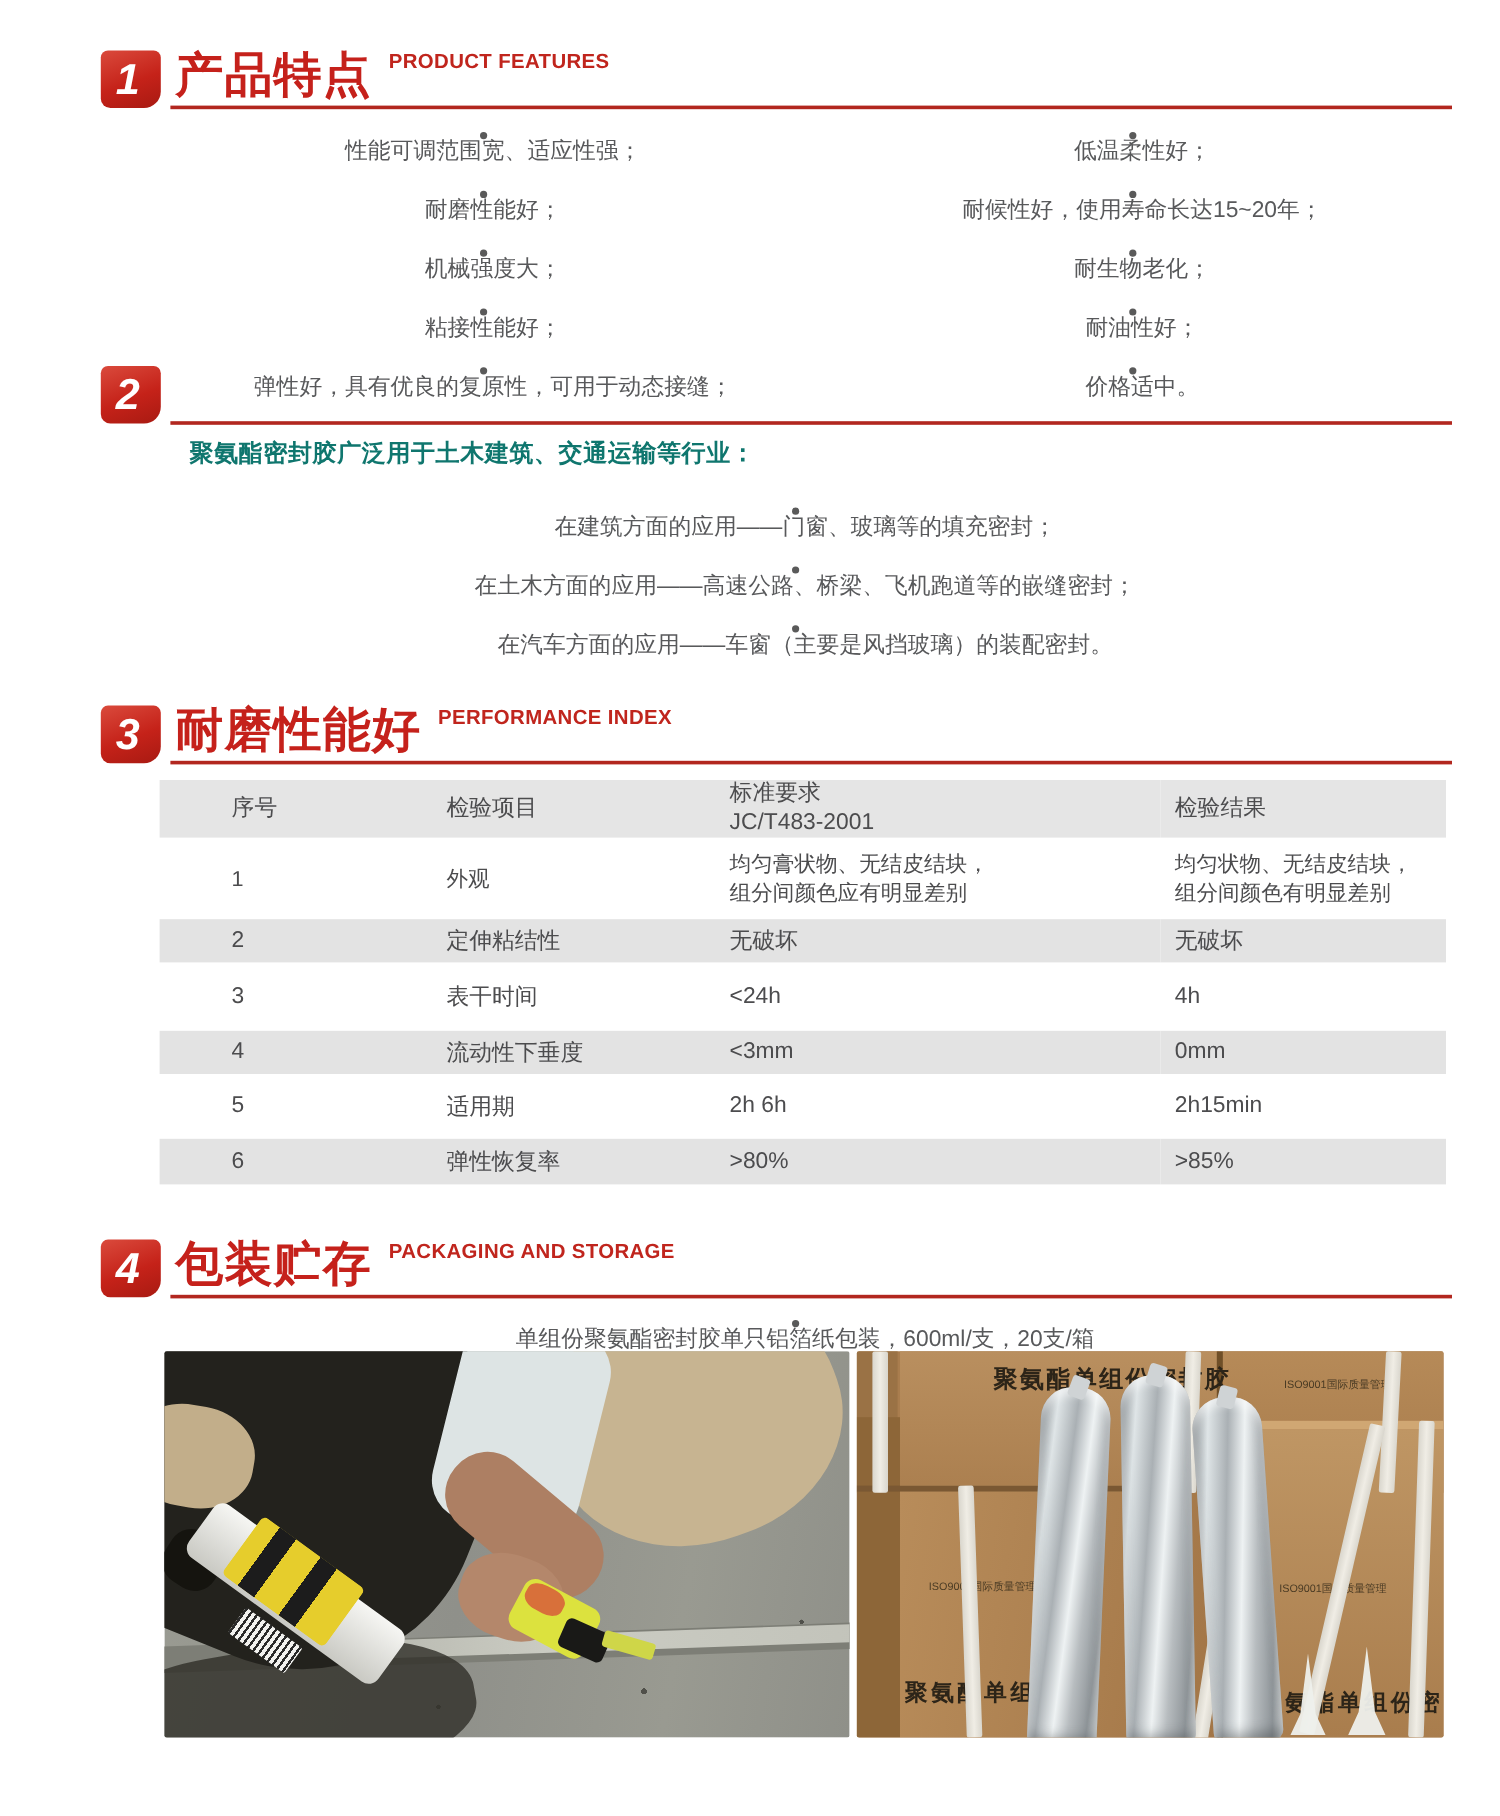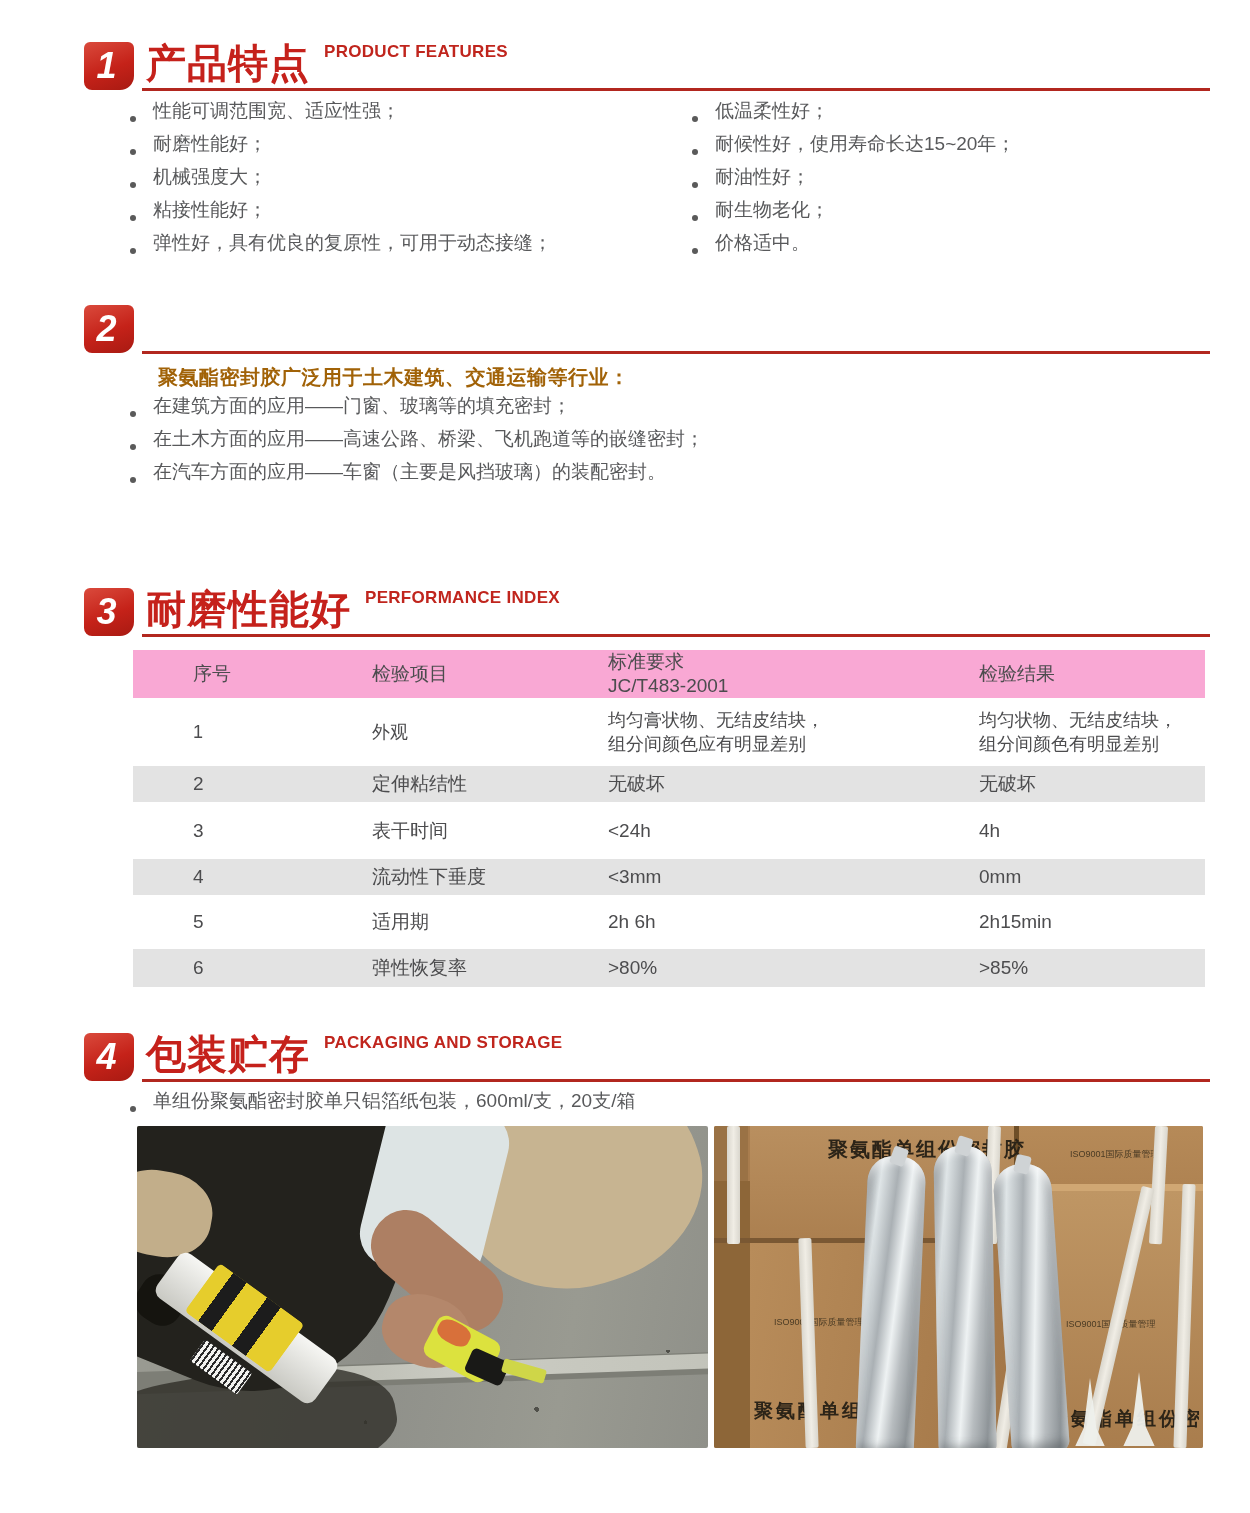--- a/index.html
+++ b/index.html
@@ -11,43 +11,43 @@
   .badge { position:absolute; left:0; top:0; width:50px; height:48px;
     background:linear-gradient(160deg,#da4a3c 0%,#c52219 55%,#a81a12 100%);
     border-radius:6px 6px 14px 8px; color:#ffffff; font-style:italic; font-weight:bold;
     font-size:36px; display:flex; align-items:center; justify-content:center; padding-right:5px; }
   .titles { position:absolute; left:62px; top:0; height:48px; display:flex; gap:14px; white-space:nowrap; }
   .title-zh { font-size:40px; font-weight:bold; color:#c5211b; line-height:1.05; letter-spacing:1px; }
   .title-en { font-size:17px; font-weight:bold; color:#c0251d; padding-bottom:20px; letter-spacing:0.3px; }
   .rule { position:absolute; left:58px; right:0; bottom:0; height:3px; background:#b2271f; }
 
   
-  .b { display:flex; align-items:flex-end; margin-bottom:11px; }
+  .b { display:flex; align-items:center; margin-bottom:11px;flex-direction:column; }
   .dot { flex:none; width:6px; height:6px; border-radius:50%; background:#5a5a5a; margin:10px 17px 0 0; }
   .btext { font-size:19px; color:#58595b; line-height:22px; }
 
   .features-cols { position:absolute; left:130px; top:100px; width:1082px; display:flex; }
   .features-col-left { width:562px; }
   .features-col-right { width:520px; }
 
   .scope-block { position:absolute; left:130px; top:364px; width:1082px; }
-  .scope-intro { margin-left:28px; font-size:20px; font-weight:bold; color:#a16207; margin-bottom:4px; letter-spacing:0.5px; }
+  .scope-intro { margin-left:28px; font-size:20px; font-weight:bold; color:#0f766e; margin-bottom:22px; letter-spacing:0.5px; }
   .scope-summary { margin-left:28px; margin-top:8px; font-size:20px; font-weight:bold; color:#1d1d1d; line-height:35px; letter-spacing:0.5px; }
 
   
   table.perf { position:absolute; left:133px; top:650px; width:1072px; border-collapse:collapse; table-layout:fixed; }
   table.perf col.c1 { width:207px; } table.perf col.c2 { width:250px; }
   table.perf col.c3 { width:377px; } table.perf col.c4 { width:238px; }
   table.perf th, table.perf td { text-align:left; vertical-align:middle; color:#4c4c4e;
     font-weight:normal; font-size:19px; white-space:pre-line; }
   table.perf th:nth-child(1), table.perf td:nth-child(1) { padding-left:60px; }
   table.perf th:nth-child(2), table.perf td:nth-child(2) { padding-left:32px; }
   table.perf th:nth-child(3), table.perf td:nth-child(3) { padding-left:18px; }
   table.perf th:nth-child(4), table.perf td:nth-child(4) { padding-left:12px; }
-  tr.hrow { height:40px; background:#f9a8d4; }
+  tr.hrow { height:40px; background:#e5e5e5; }
   tr.hrow th { font-size:19px; line-height:24px; }
   tr.r1 { height:68px; } tr.r1 td { font-size:18px; line-height:24px; }
   tr.r2 { height:36px; background:#e3e3e3; }
   tr.r3 { height:57px; }
   tr.r4 { height:36px; background:#e3e3e3; }
   tr.r5 { height:54px; }
   tr.r6 { height:38px; background:#e3e3e3; }
 
   .packaging-bullet { position:absolute; left:130px; top:1090px; width:1082px; }
 
@@ -170,25 +170,25 @@
       <div class="b">
           <span class="dot"></span>
           <span class="btext">低温柔性好；</span>
         </div>
       <div class="b">
           <span class="dot"></span>
           <span class="btext">耐候性好，使用寿命长达15~20年；</span>
         </div>
       <div class="b">
           <span class="dot"></span>
+          <span class="btext">耐生物老化；</span>
+        </div>
+      <div class="b">
+          <span class="dot"></span>
           <span class="btext">耐油性好；</span>
-        </div>
-      <div class="b">
-          <span class="dot"></span>
-          <span class="btext">耐生物老化；</span>
         </div>
       <div class="b">
           <span class="dot"></span>
           <span class="btext">价格适中。</span>
         </div>
     </div>
   </div>
 
   <div class="sec-header" style="top:305px;">
     <div class="badge">2</div>

